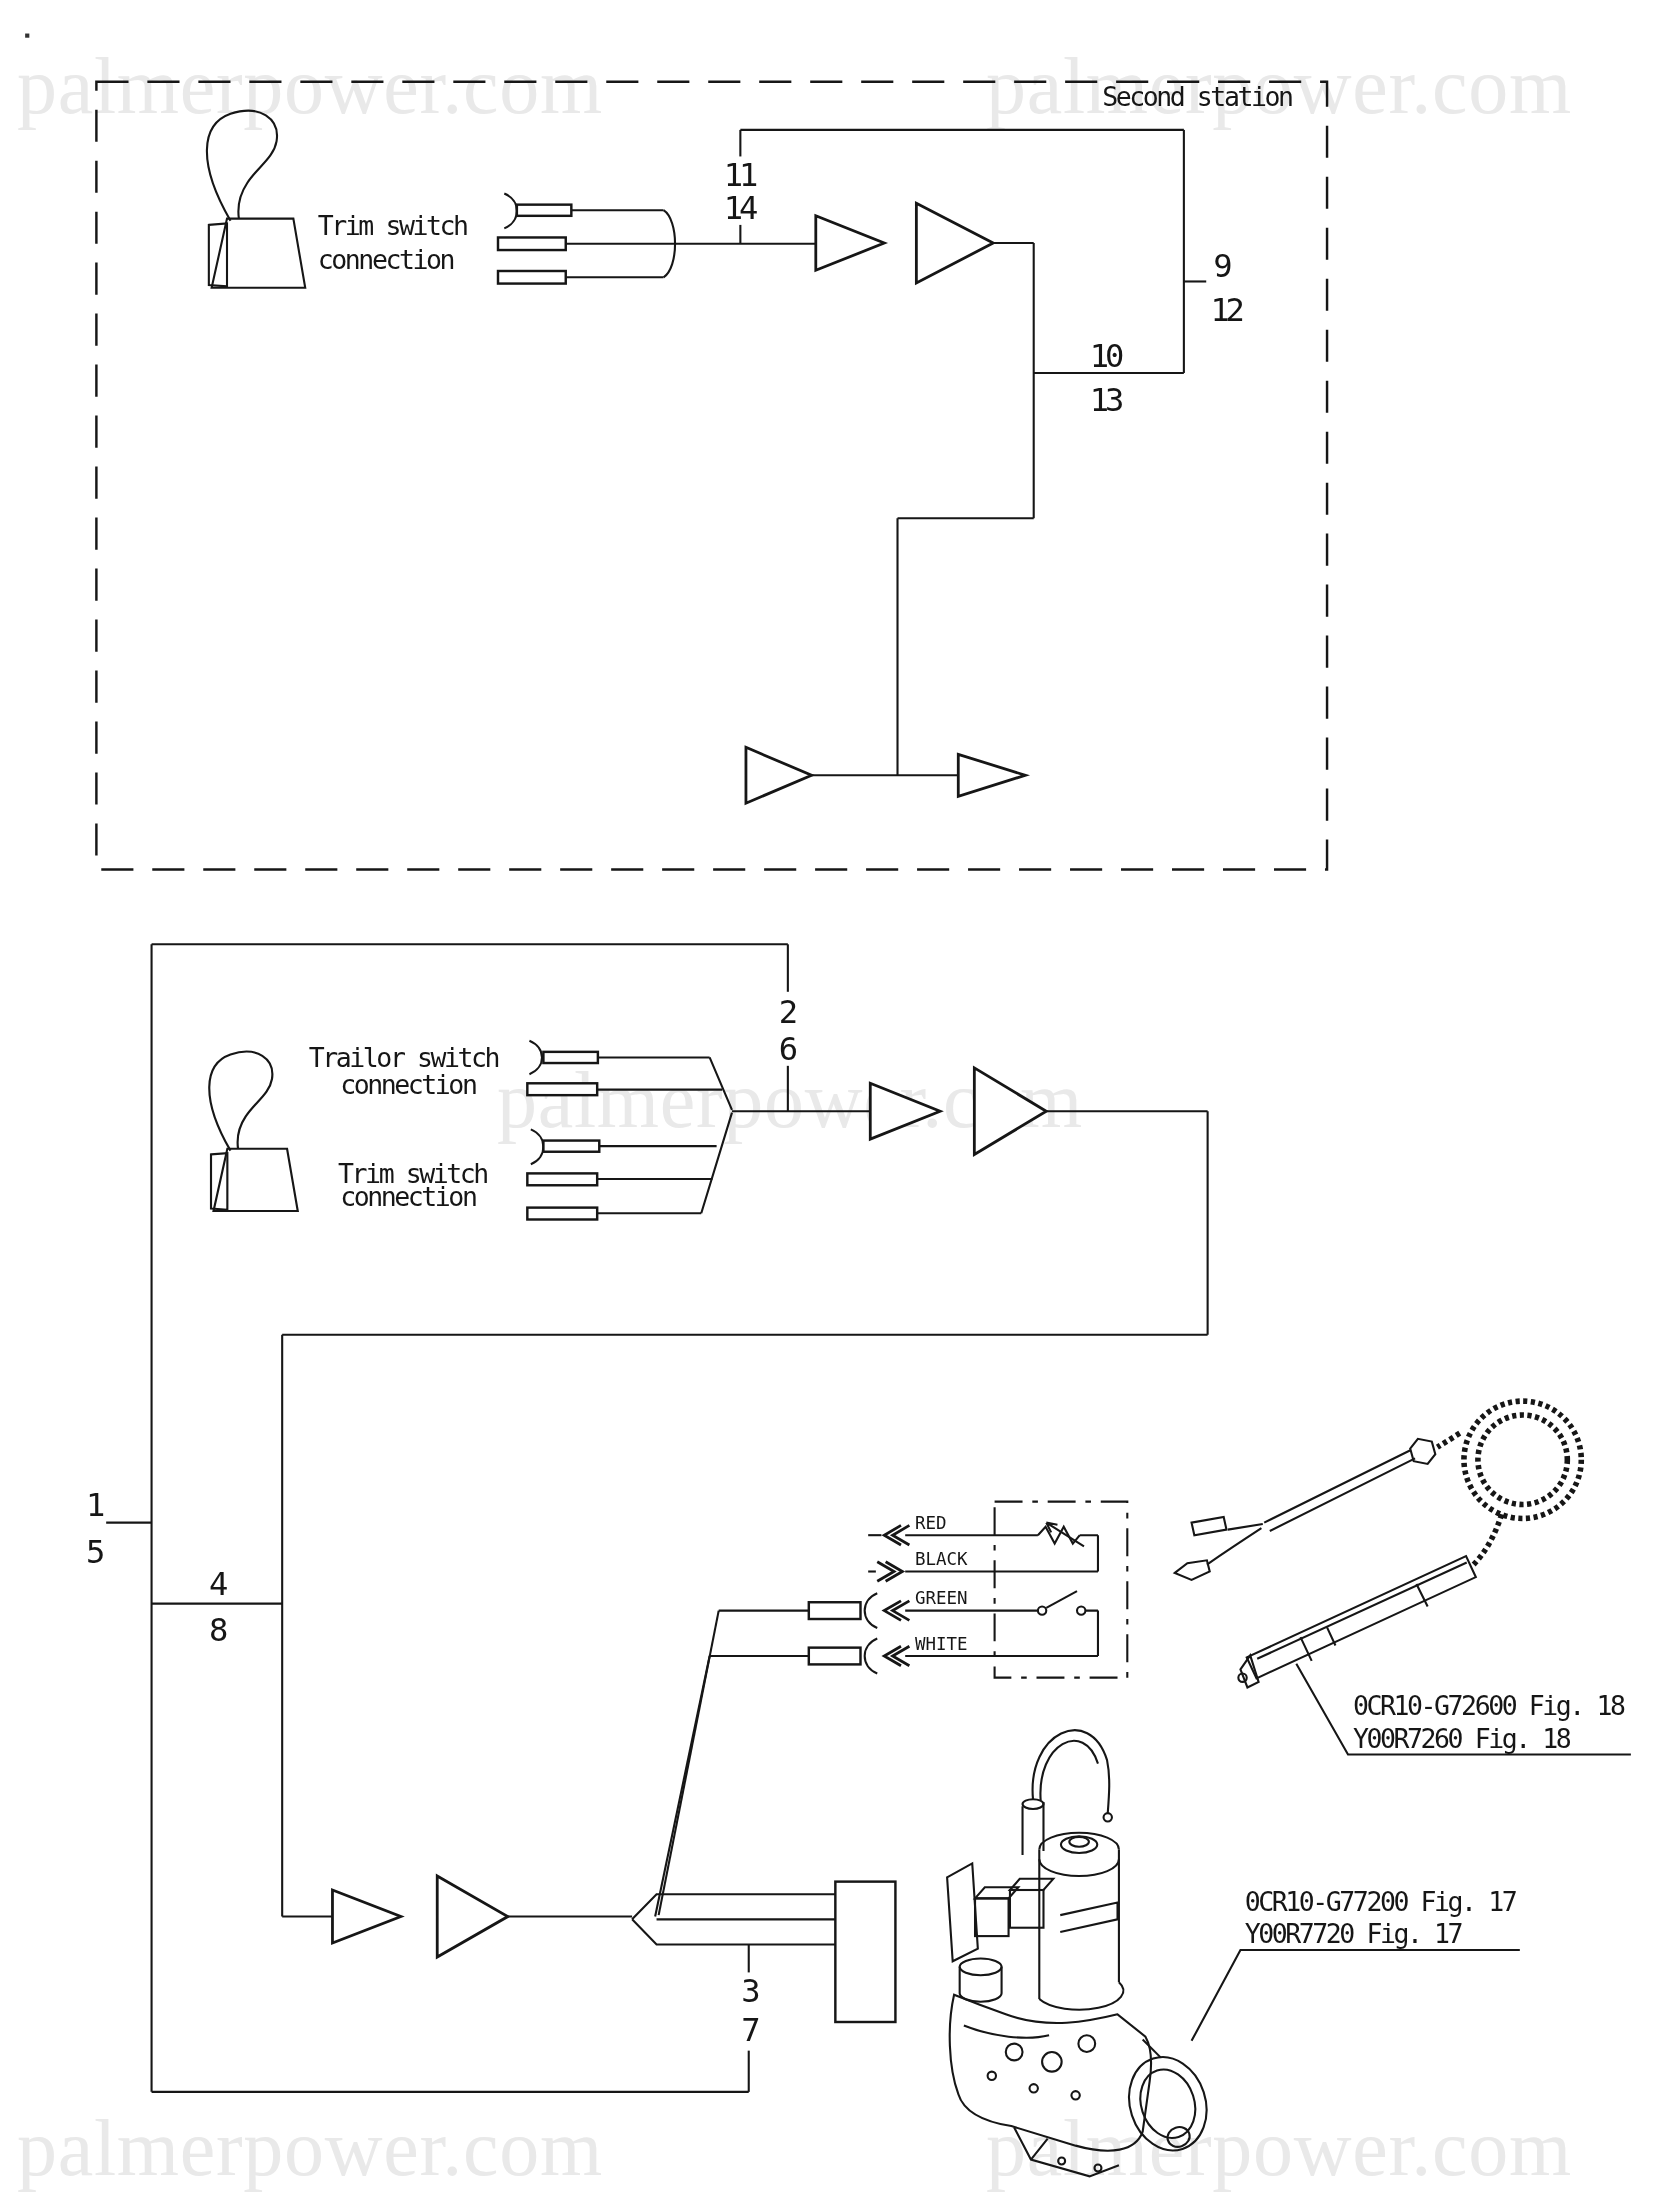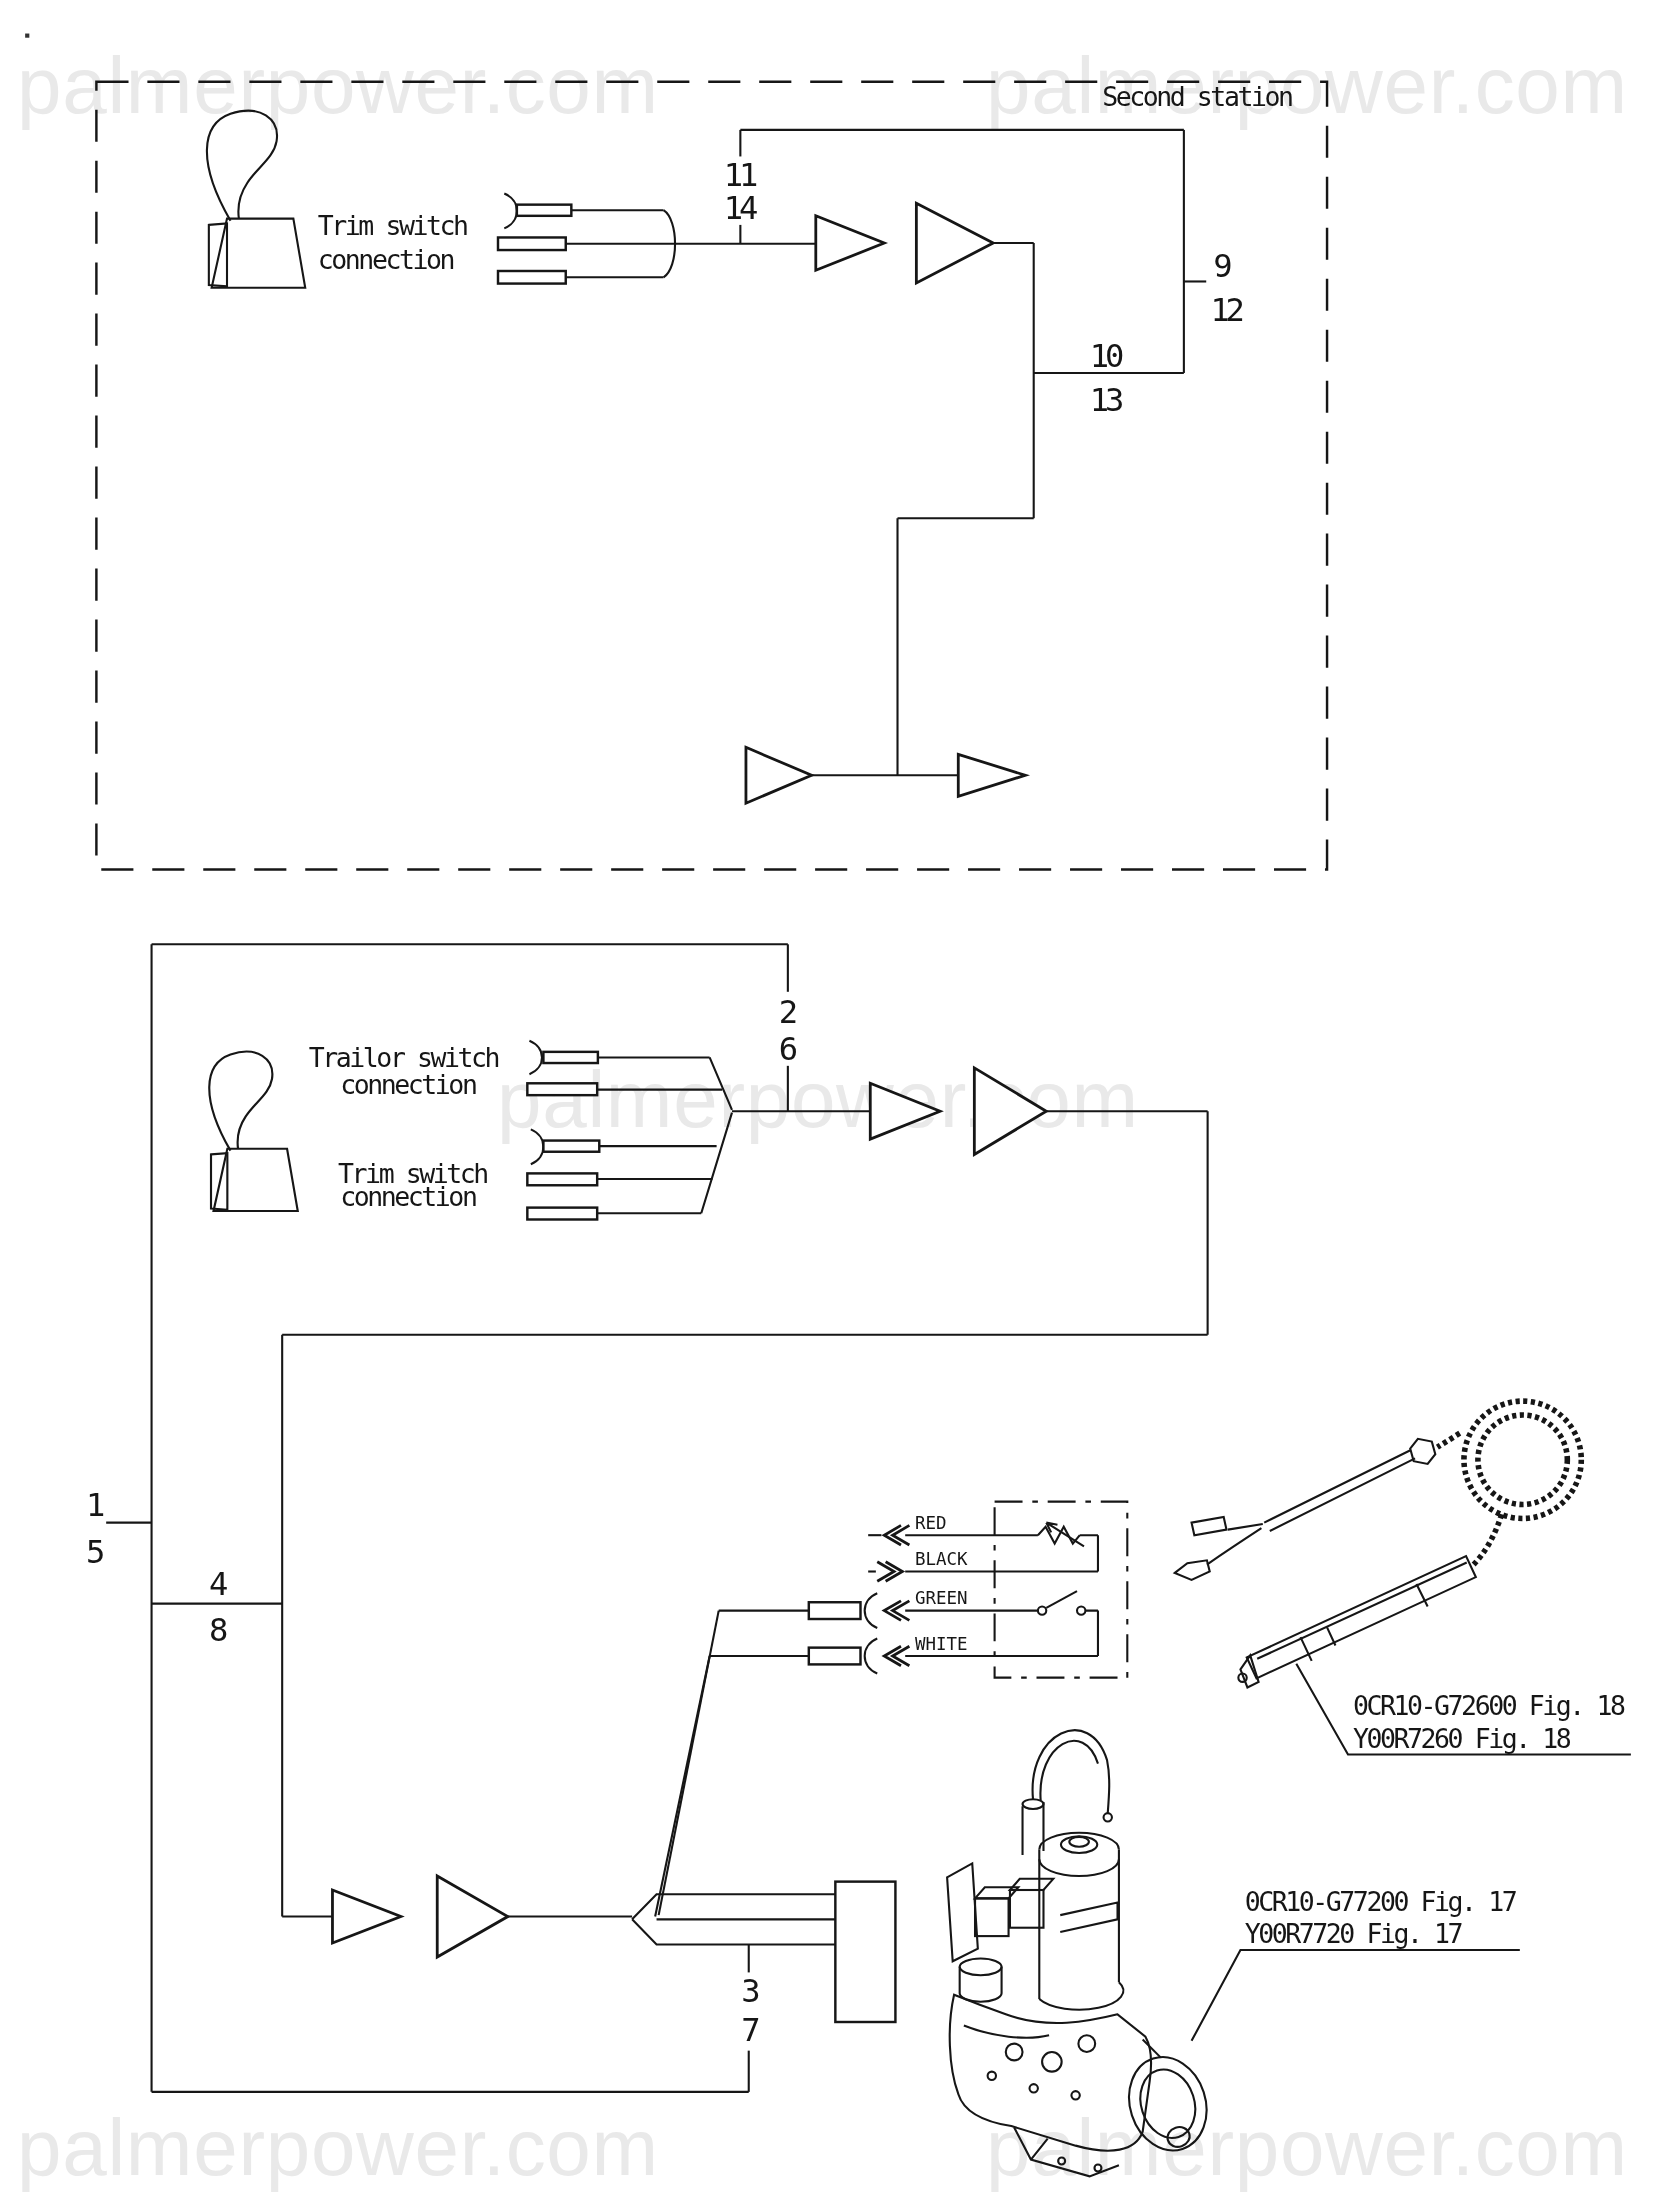--- a/index.html
+++ b/index.html
@@ -1,18 +1,18 @@
 <!DOCTYPE html>
 <html style="font-size:11.2px"><head>
 <meta charset="utf-8">
 <style>
   html,body{margin:0;padding:0;background:#ffffff;}
   #stage{position:relative;width:1670px;height:2205px;background:#ffffff;overflow:hidden;
          font-family:"DejaVu Sans Mono","Liberation Mono",monospace;}
-  .wm{position:absolute;font-family:Liberation Sans, sans-serif;font-size:80px;letter-spacing:0.7px;
+  .wm{position:absolute;font-family:Liberation Serif, serif;font-size:80px;letter-spacing:0.7px;
       color:#e9e9e9;white-space:nowrap;line-height:1;user-select:none;}
   svg{position:absolute;left:0;top:0;}
   .ln{fill:none;stroke:#161616;stroke-width:3;}
   .ln2{fill:none;stroke:#161616;stroke-width:4;}
   .dash{fill:none;stroke:#161616;stroke-width:3.5;stroke-dasharray:46 27;}
   .dashdot{fill:none;stroke:#161616;stroke-width:3;stroke-dasharray:40 14 8 14;}
   .tri{fill:#ffffff;stroke:#161616;stroke-width:4;stroke-linejoin:miter;}
   .term{fill:#ffffff;stroke:#161616;stroke-width:3.5;}
   .braid{fill:none;stroke:#161616;stroke-width:8;stroke-dasharray:6 5;}
   text{fill:#161616;font-family:"DejaVu Sans Mono","Liberation Mono",monospace;}

